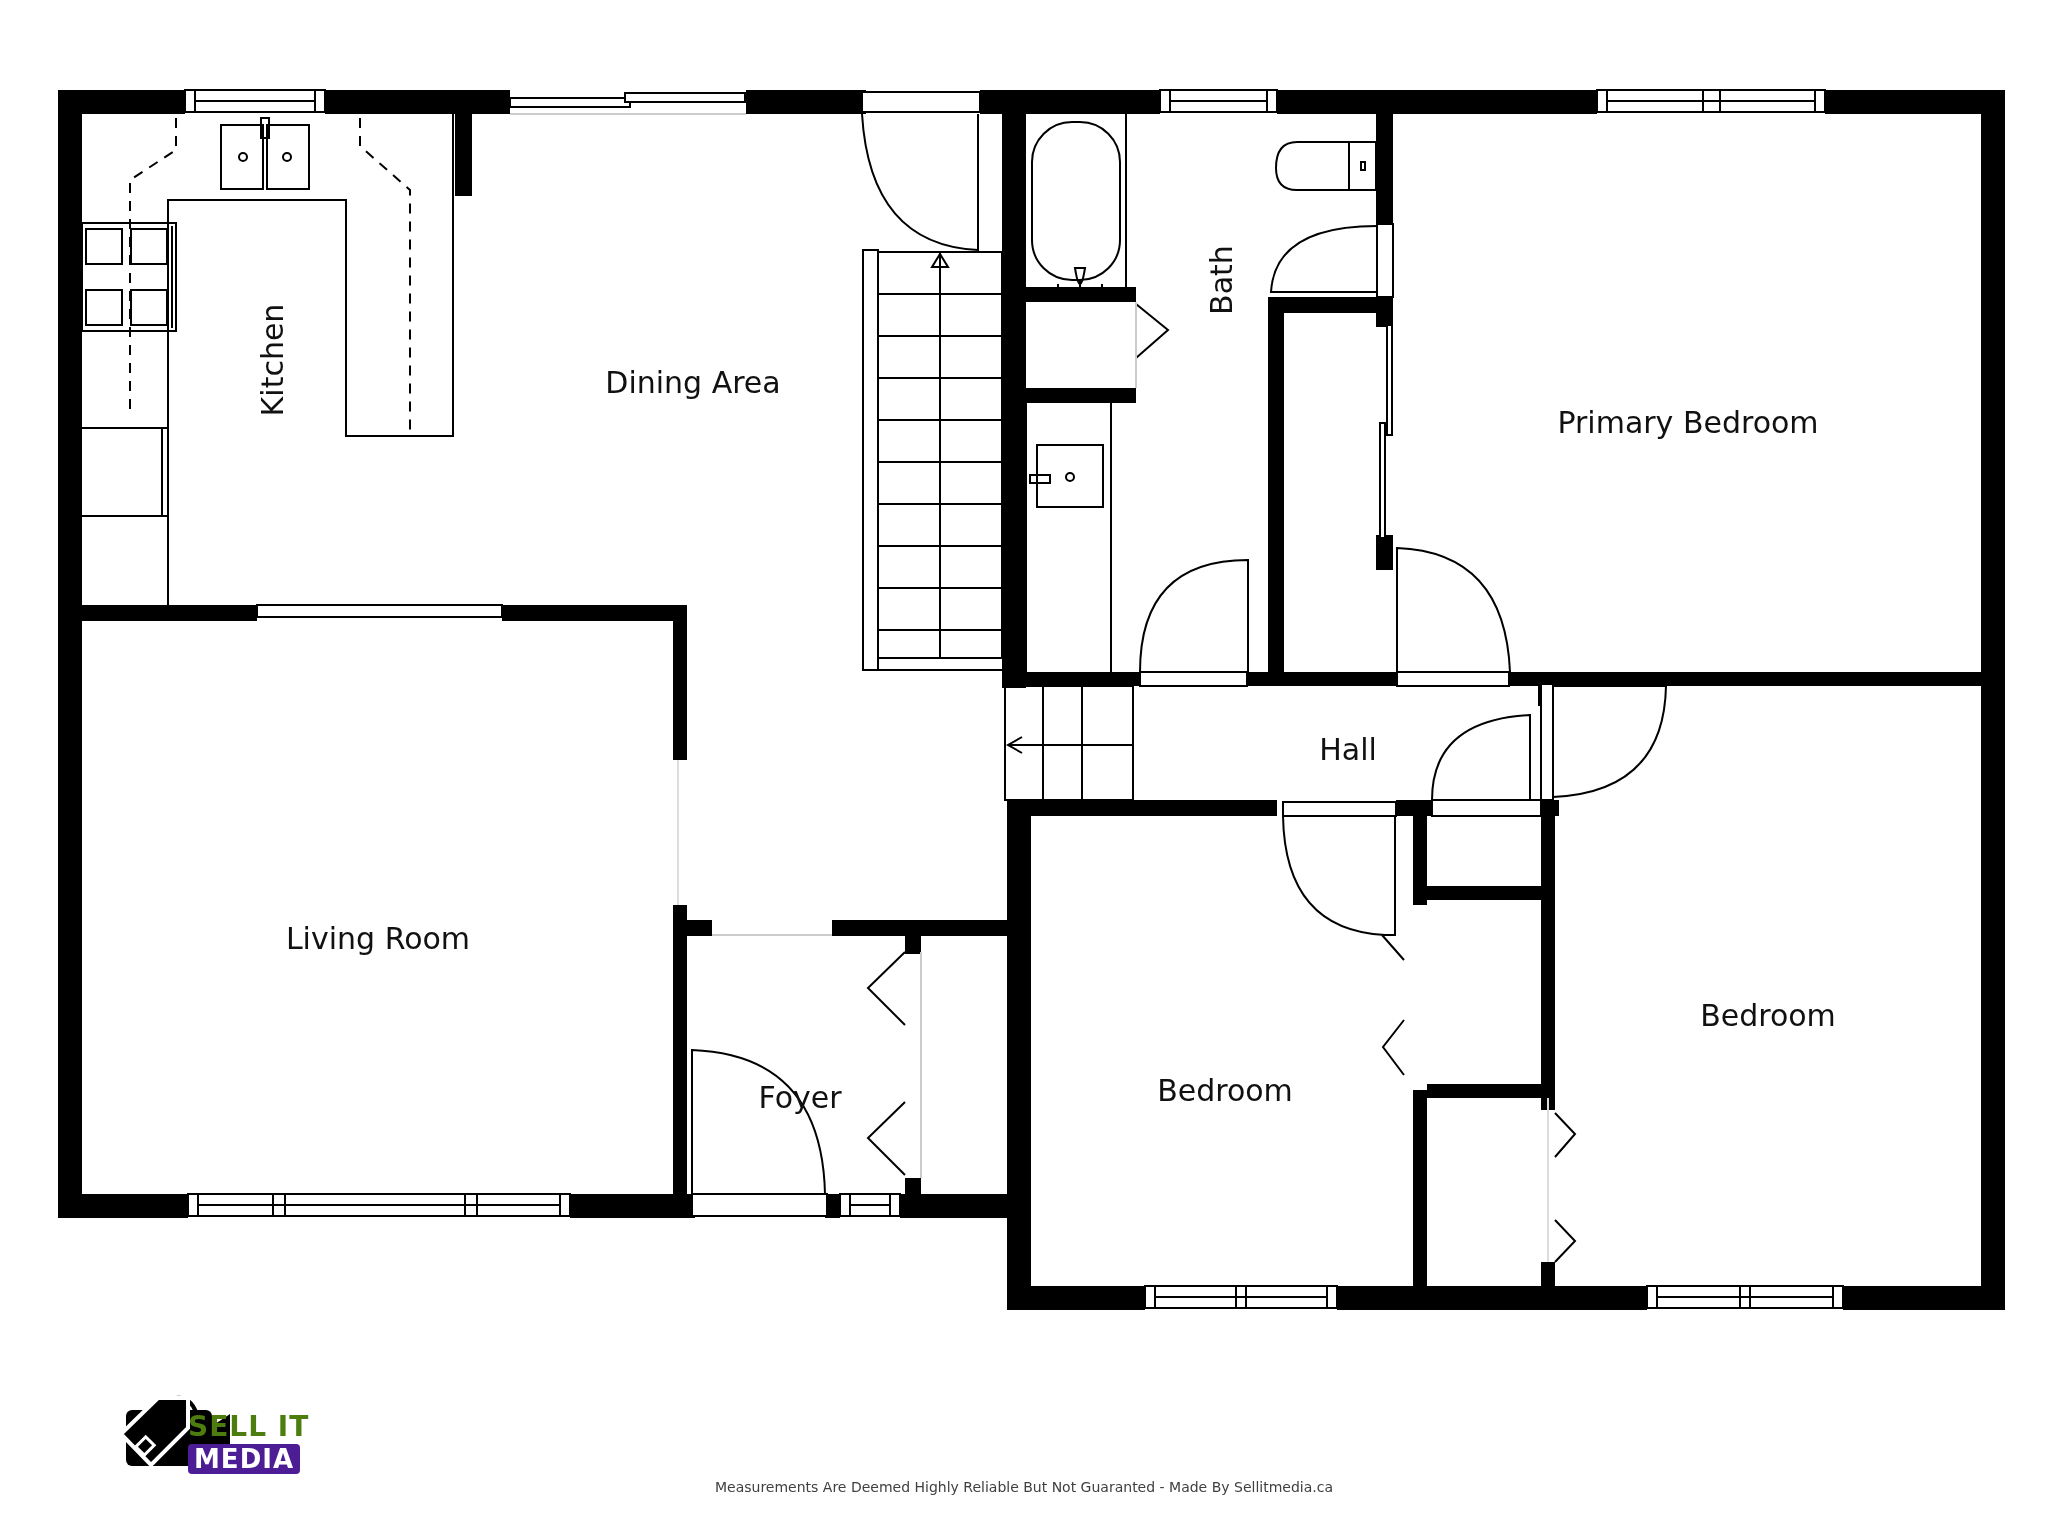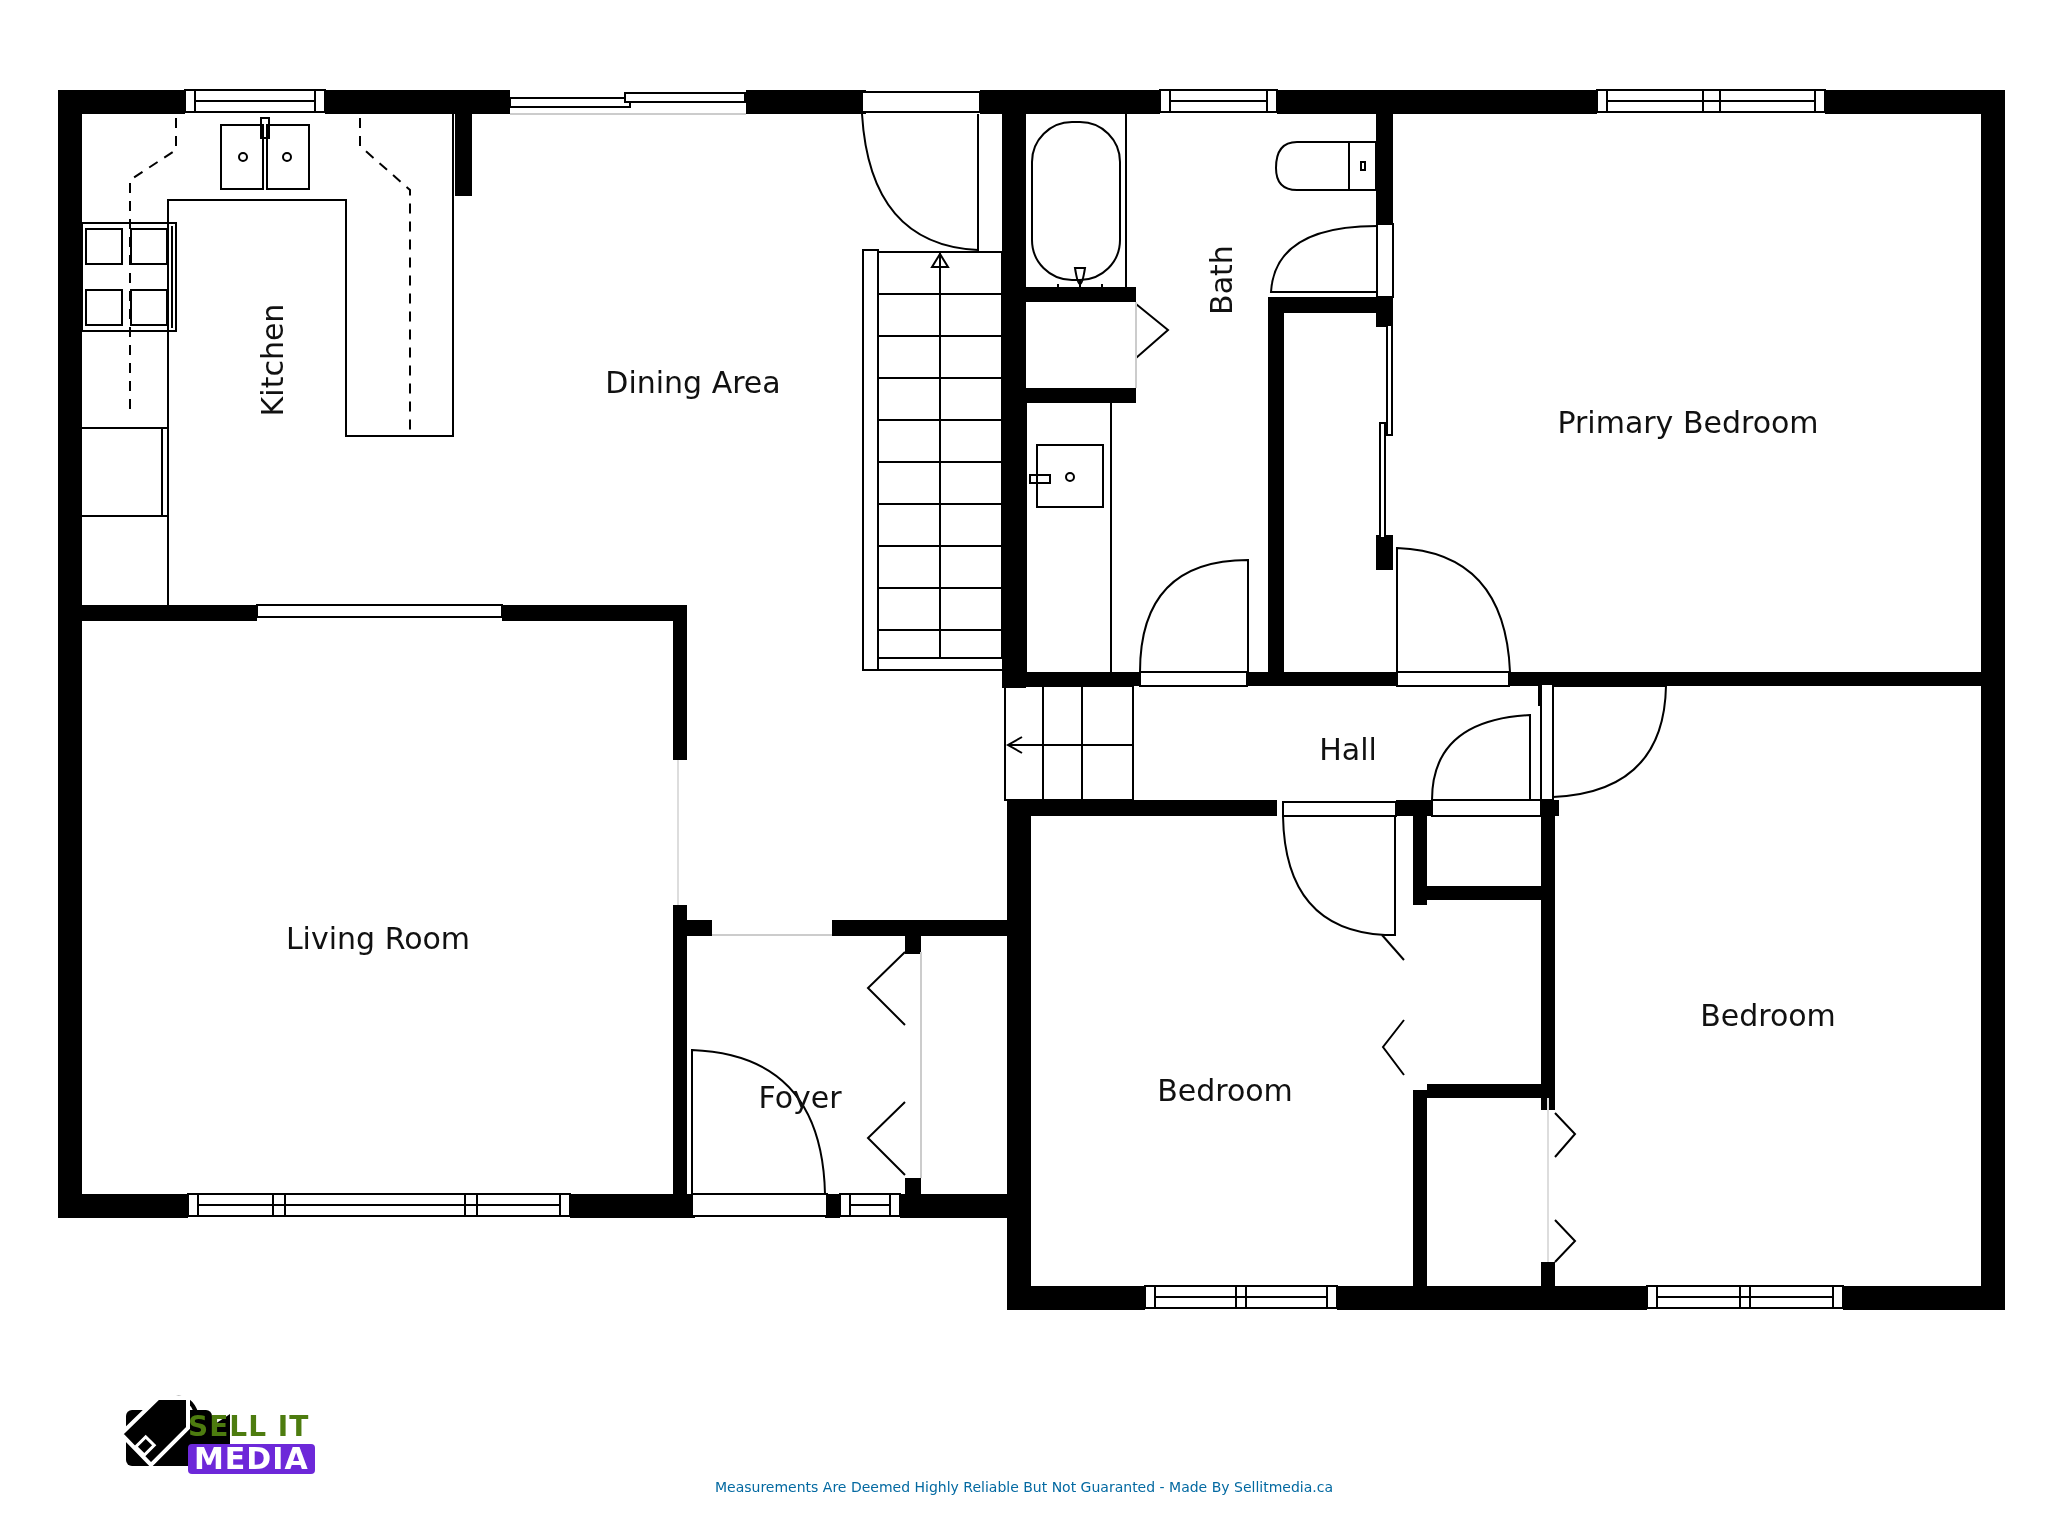--- a/index.html
+++ b/index.html
@@ -3,24 +3,24 @@
 <meta charset="utf-8">
 <style>
   html, body { margin: 0; padding: 0; background: #ffffff; }
   body { width: 2048px; height: 1536px; position: relative; overflow: hidden; font-family: "Liberation Sans", sans-serif; }
   #plan { position: absolute; left: 0; top: 0; width: 2048px; height: 1536px; }
   .wall { fill: #000; }
   .ln { fill: none; stroke: #000; stroke-width: 2; }
   .win { fill: #fff; stroke: #000; stroke-width: 2; }
   .dash { fill: none; stroke: #000; stroke-width: 2; stroke-dasharray: 10 8; }
   .lbl { font-family: "DejaVu Sans", sans-serif; font-size: 30px; fill: #111; }
-  .footer { position: absolute; left: 0; width: 2048px; top: 1479px; text-align: center; font-family: "DejaVu Sans", sans-serif; font-size: 14px; color: #0369a1; }
+  .footer { position: absolute; left: 0; width: 2048px; top: 1479px; text-align: center; font-family: "DejaVu Sans", sans-serif; font-size: 14px; color: #404040; }
   .logo { position: absolute; left: 58px; top: 1392px; width: 250px; height: 90px; }
   .logo-text1 { position: absolute; left: 188px; top: 1413px; font-family: "DejaVu Sans", sans-serif; font-weight: bold; font-size: 28px; letter-spacing: 1px; color: #4d7c0f; line-height: 28px; }
-  .logo-text2 { position: absolute; left: 188px; top: 1444px; background: #6d28d9; color: #fff; font-family: "DejaVu Sans", sans-serif; font-weight: bold; font-size: 30px; letter-spacing: 1px; padding: 1px 6px; border-radius: 4px; line-height: 28px; }
+  .logo-text2 { position: absolute; left: 188px; top: 1444px; background: #4c1d95; color: #fff; font-family: "DejaVu Sans", sans-serif; font-weight: bold; font-size: 26px; letter-spacing: 1px; padding: 1px 6px; border-radius: 4px; line-height: 28px; }
 </style>
 </head>
 <body>
 
 <svg id="plan" viewBox="0 0 2048 1536" xmlns="http://www.w3.org/2000/svg">
 
   <g>
 
     <rect class="wall" x="58" y="90" width="127" height="24"></rect>
     <rect class="wall" x="325" y="90" width="185" height="24"></rect>

